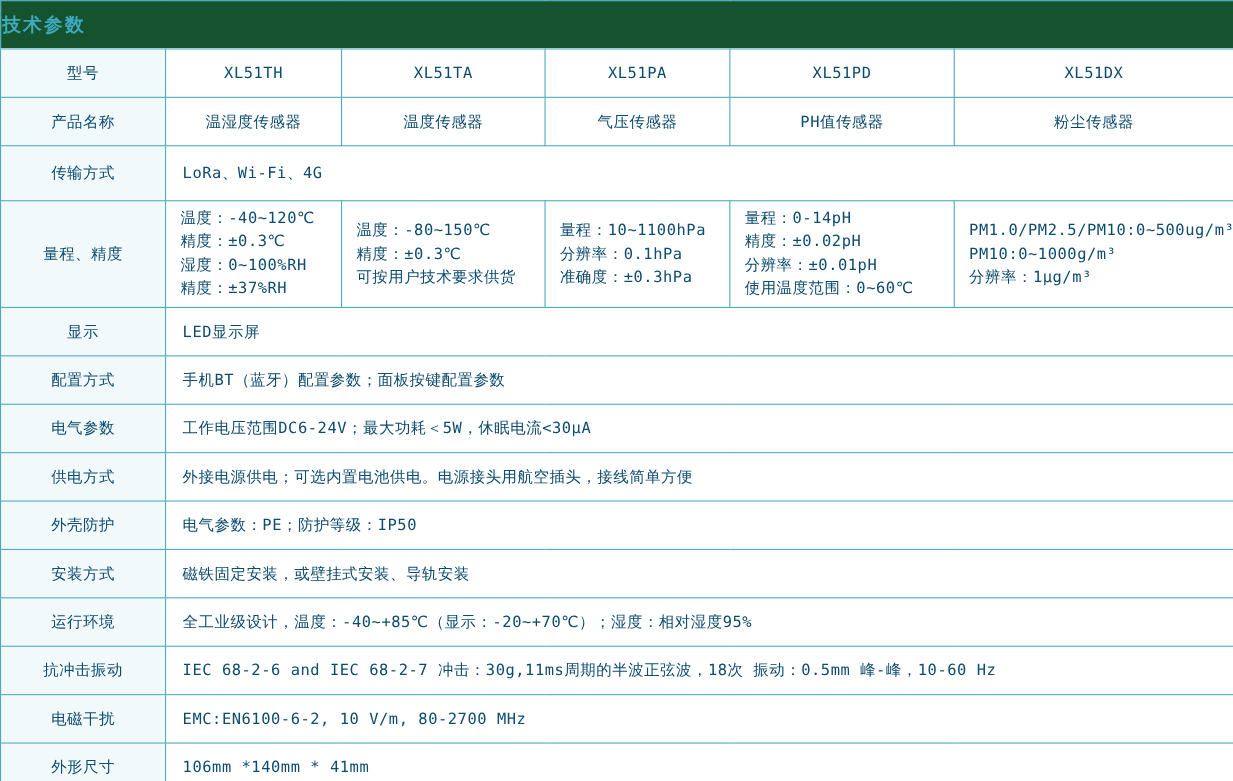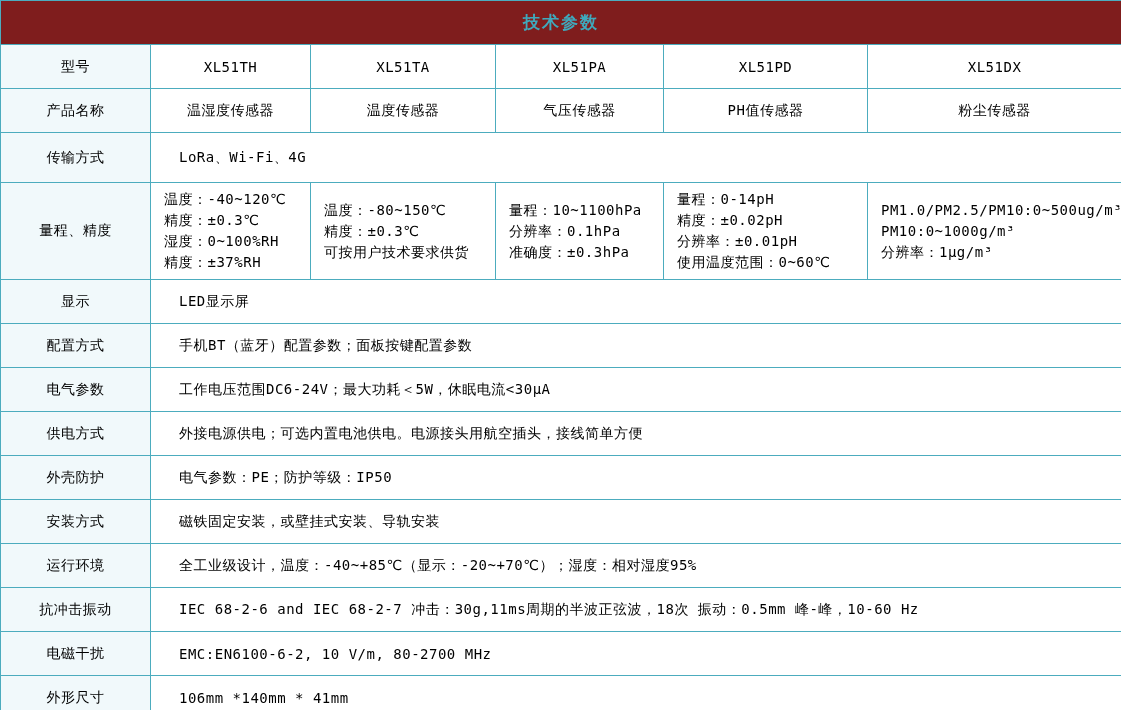--- a/index.html
+++ b/index.html
@@ -17,49 +17,49 @@
   table.spec {
     width: 1121px;
     height: 710px;
     border-collapse: collapse;
     table-layout: fixed;
     border: 1px solid #4CACBE;
   }
   table.spec td {
     border: 1px solid #4CACBE;
     box-sizing: border-box;
-    color: #000000;
+    color: #0c4a6e;
     font-size: 14px;
     letter-spacing: 0.5px;
     overflow: hidden;
     vertical-align: middle;
   }
   tr.title-row td {
     border: none;
     border-bottom: 1px solid #4CACBE;
-    text-align: center;
+    text-align: left;
     font-size: 17px;
     font-weight: bold;
     color: #3FA9BD;
     letter-spacing: 2px;
-    background: #7f1d1d;
+    background: #14532d;
   }
   td.lbl {
     background: #F1F9FB;
     text-align: center;
     letter-spacing: 1.5px;
     color: #454545;
   }
   td.ctr {
     text-align: center;
     background: #ffffff;
   }
   td.txt {
     text-align: left;
-    padding-left: 28px;
+    padding-left: 15px;
     background: #ffffff;
   }
   td.rng {
     text-align: left;
     padding: 6px 4px 6px 13px;
     background: #ffffff;
     font-size: 13.5px;
     letter-spacing: 0.5px;
   }
   td.rng .ln {

